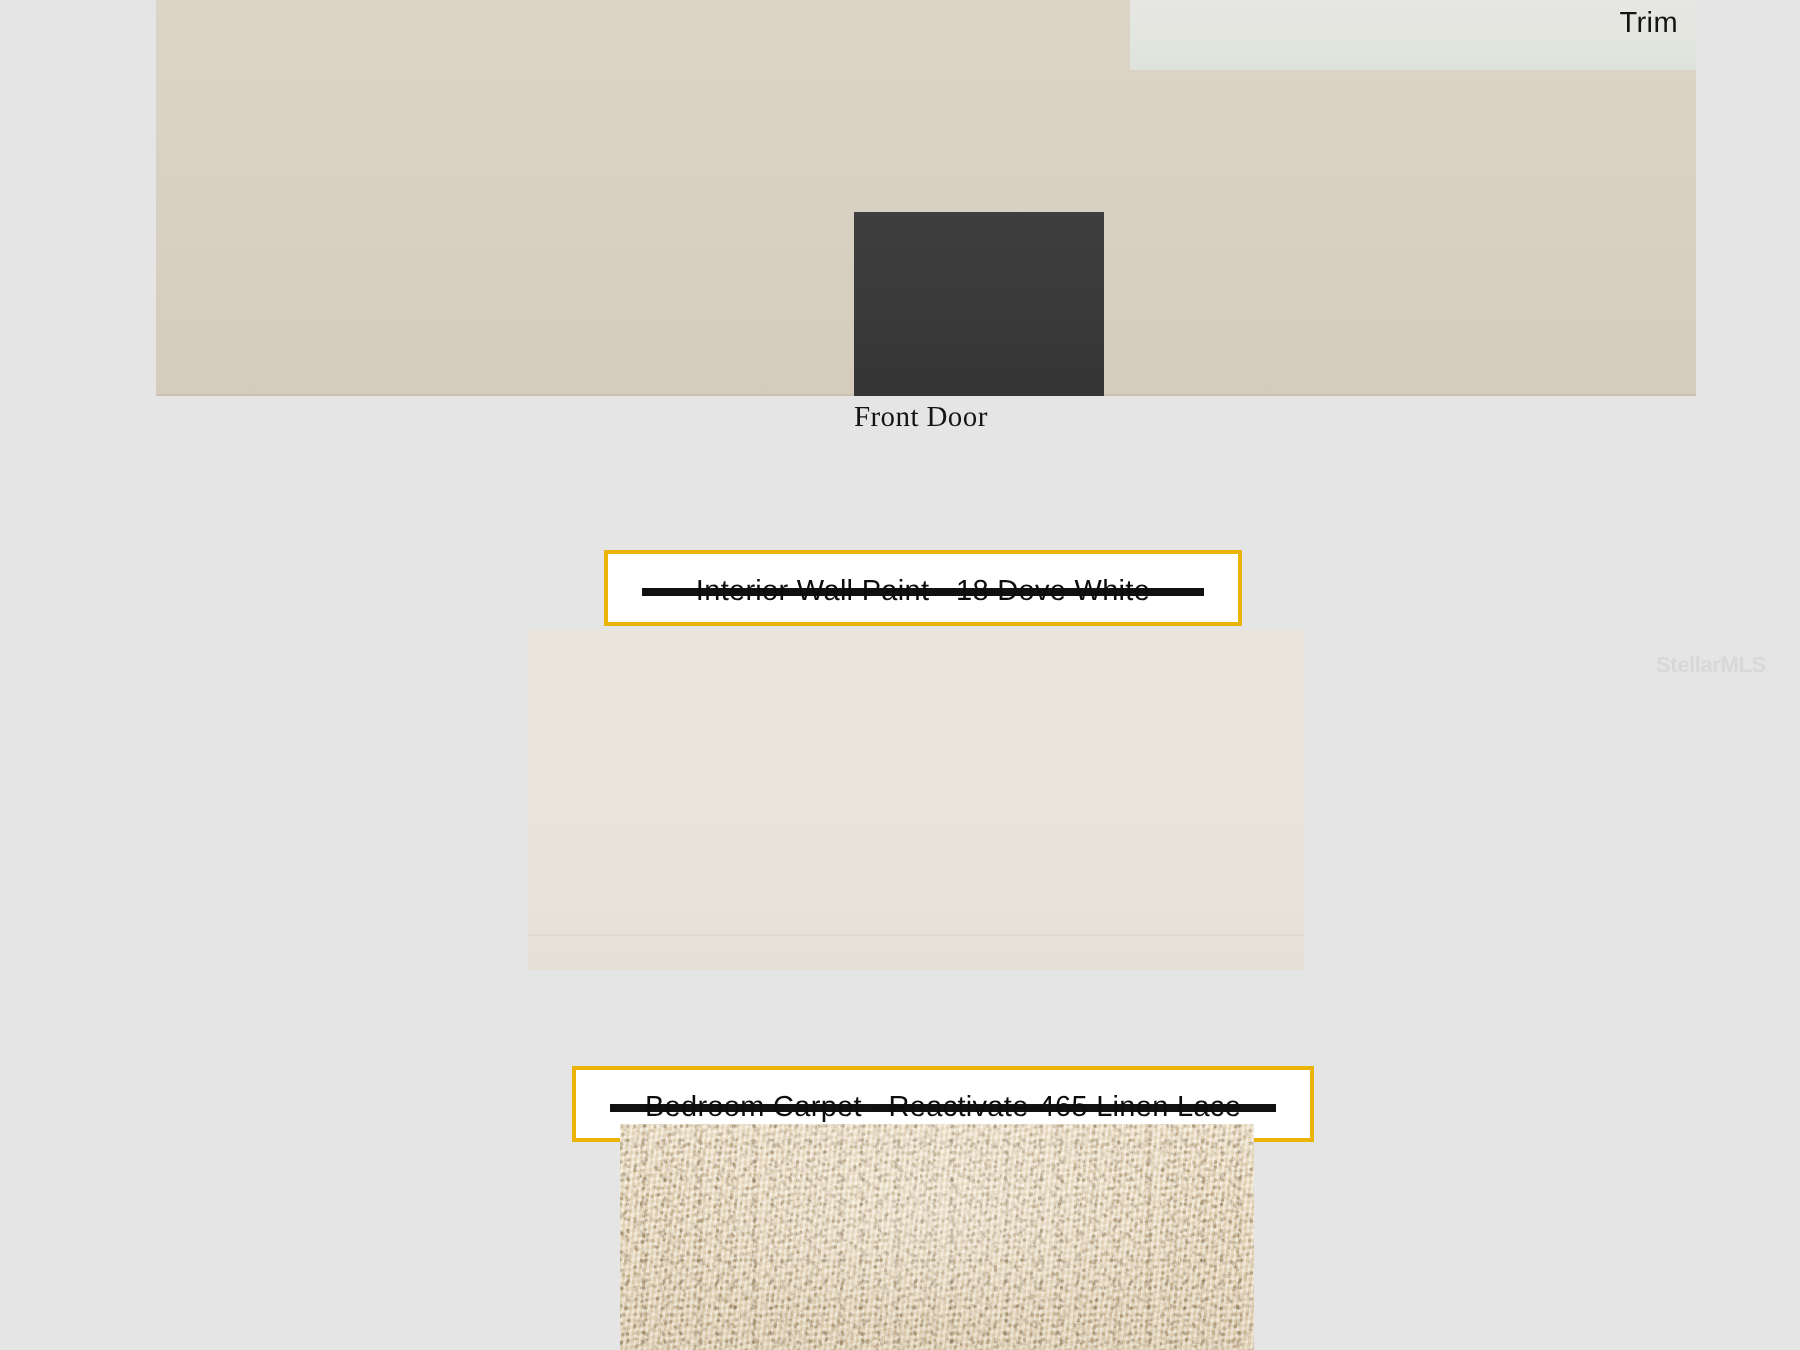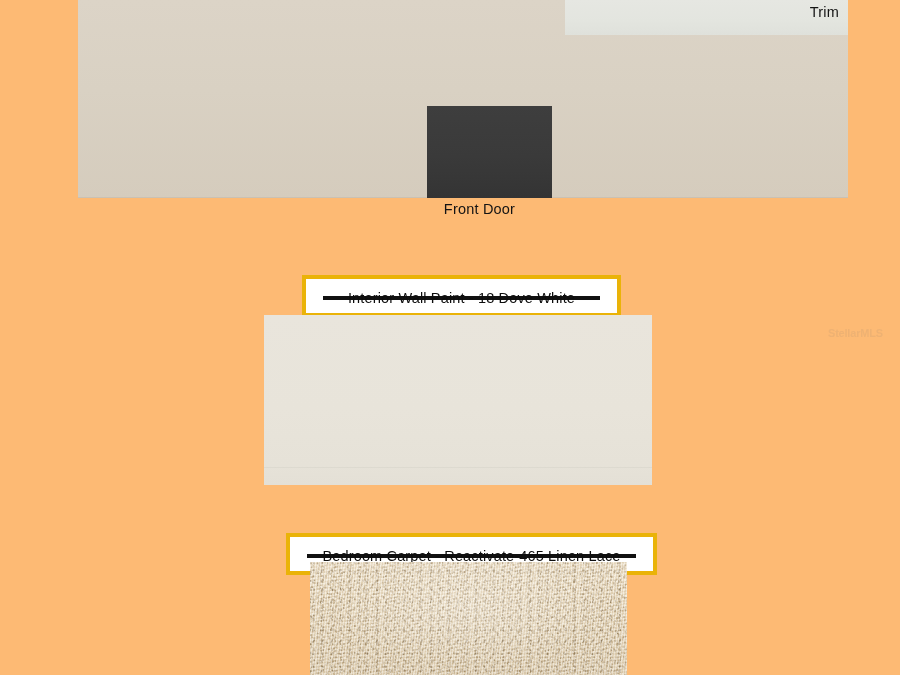--- a/index.html
+++ b/index.html
@@ -15,21 +15,21 @@
     overflow: hidden;
     position: relative;
   }
 
   #sheet {
     position: absolute;
     left: 0;
     top: 0;
     width: 900px;
     height: 675px;
-    background: #fdba74;
+    background: #e5e5e5;
   }
 
   
   .exterior-group {
     position: absolute;
     left: 0;
     top: 0;
     width: 900px;
     height: 232px;
   }
@@ -66,34 +66,34 @@
     position: absolute;
     left: 427px;
     top: 106px;
     width: 125px;
     height: 92px;
     background: linear-gradient(180deg, #3e3e3e 0%, #3a3a3a 55%, #343434 100%);
   }
 
   .door-label {
     position: absolute;
-    left: 417px;
+    left: 427px;
     top: 201px;
     width: 125px;
-    text-align: center;
     font-size: 14.5px;
     color: #141414;
     letter-spacing: 0.2px;
     white-space: nowrap;
+    font-family: Liberation Serif, serif;
   }
 
   
   .caption-box {
     position: absolute;
-    border: 4px solid #eab308;
+    border: 2px solid #eab308;
     background: #ffffff;
     padding: 17px;
     box-sizing: border-box;
   }
   .caption-box > .caption-inner {
     border: 2px solid #111111;
     background: #ffffff;
     height: 100%;
     box-sizing: border-box;
     display: flex;

